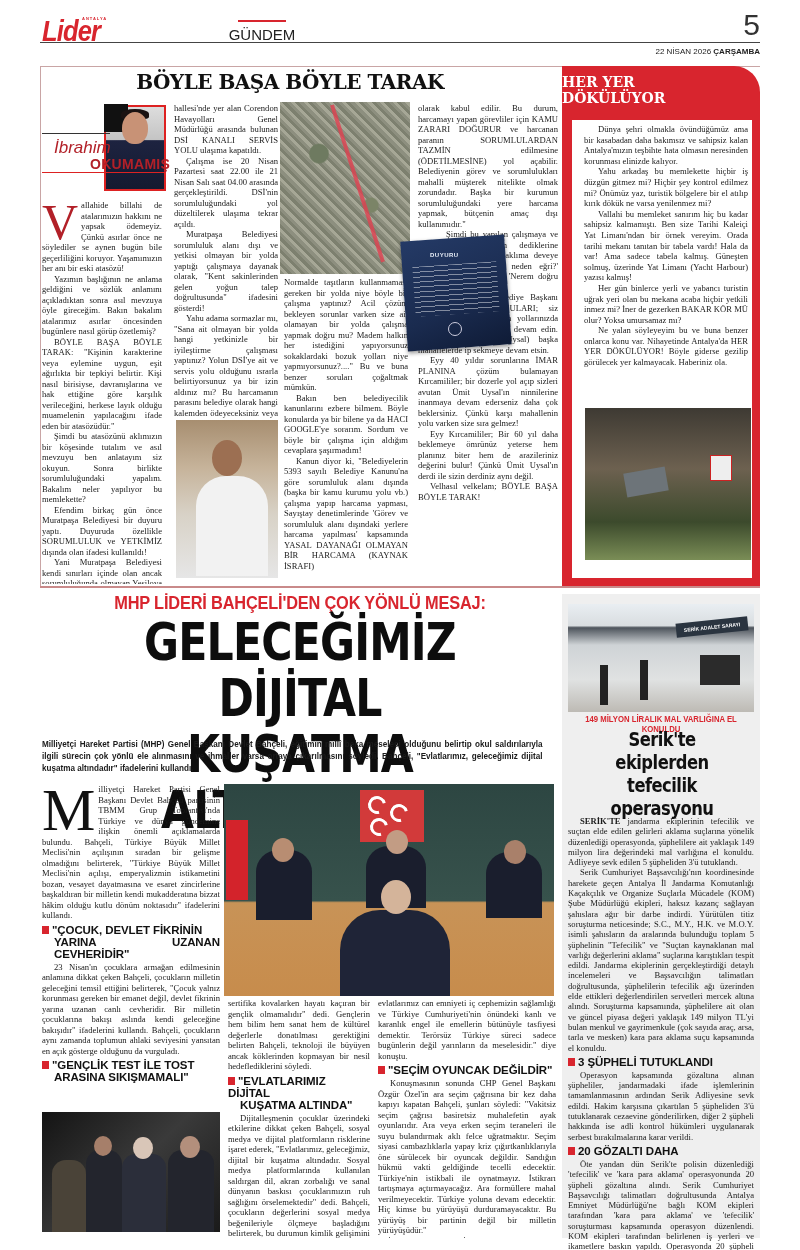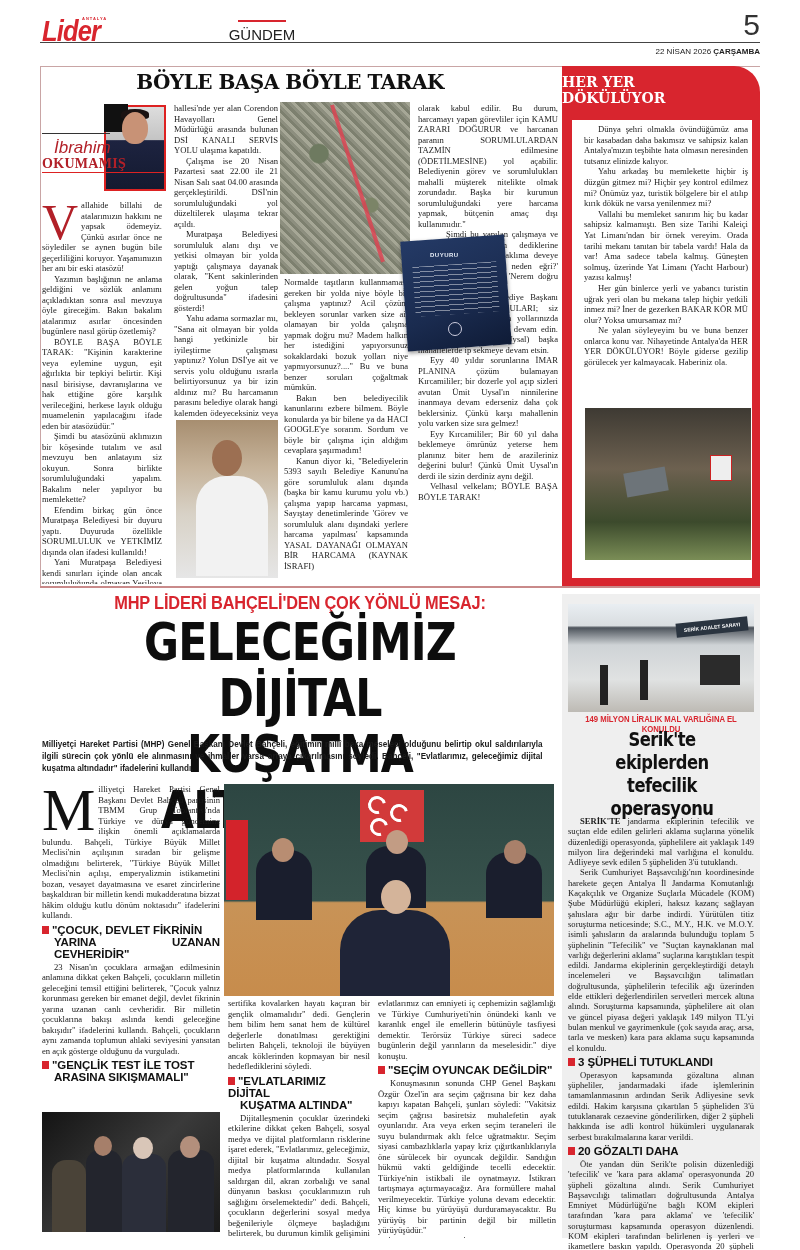--- a/index.html
+++ b/index.html
@@ -16,21 +16,21 @@
   .date { right: 40px; top: 47px; font-family: "Liberation Sans", sans-serif; font-size: 8px; color: #222; }
   .date b { font-weight: bold; }
 
   
   .frame-top { left: 40px; top: 66px; width: 720px; height: 1px; background: #c9a5a5; }
   .frame-left { left: 40px; top: 66px; width: 1px; height: 520px; background: #c9a5a5; }
   .frame-bottom { left: 40px; top: 586px; width: 720px; height: 2px; background: #c98a8a; }
 
   .article-title { left: 100px; top: 70px; width: 380px; text-align: center; font-family: "DejaVu Serif", serif; font-weight: bold; font-size: 20px; letter-spacing: -0.5px; color: #111; }
   .author-first { left: 54px; top: 138px; font-family: "Liberation Sans", sans-serif; font-style: italic; color: #b22028; font-size: 17px; }
-  .author-last { left: 42px; top: 156px; font-family: Liberation Serif, serif; font-weight: bold; color: #b22028; font-size: 14px; letter-spacing: 0.3px; }
+  .author-last { left: 42px; top: 156px; font-family: Liberation Sans, sans-serif; font-weight: bold; color: #b22028; font-size: 14px; letter-spacing: 0.3px; padding-left: 48px; }
   .author-line1 { left: 42px; top: 133px; width: 68px; height: 1px; background: #333; }
   .author-line2 { left: 42px; top: 172px; width: 122px; height: 1px; background: #d22; }
   .author-photo { left: 104px; top: 105px; width: 62px; height: 86px; background: linear-gradient(180deg,#ddd 0%,#c4c4c4 40%,#1d2340 41%,#141a30 100%); border: 2px solid #d22; }
   .author-photo-face { left: 122px; top: 112px; width: 26px; height: 32px; border-radius: 50% 50% 45% 45%; background: #c89276; }
   .author-photo-hair { left: 121px; top: 109px; width: 28px; height: 10px; border-radius: 50% 50% 20% 20%; background: #1a1212; }
   .author-deco { left: 104px; top: 104px; width: 24px; height: 28px; background: #111; }
 
   .col { font-size: 8.6px; line-height: 10.5px; text-align: justify; hyphens: auto; }
   .col p { text-indent: 12px; }
   .col p.noind { text-indent: 0; }
@@ -176,24 +176,24 @@
 <div class="abs notice-lines"></div>
 <div class="abs notice-logo"></div>
 
 <div class="abs her-box"></div>
 <div class="abs her-title">
   <div>HER YER</div>
   <div>DÖKÜLÜYOR</div>
 </div>
 <div class="abs her-inner"></div>
 <div class="abs her-text">
-  <p>Dünya şehri olmakla övündüğümüz ama bir kasabadan daha bakımsız ve sahipsiz kalan Antalya'mızın teşbihte hata olmasın neresinden tutsanız elinizde kalıyor.</p>
+  <p>Dünya şehri olmakla övündüğümüz ama bir kasabadan daha bakımsız ve sahipsiz kalan Antalya'mızın teşbihte hata olmasın neresinden korunması elinizde kalıyor.</p>
   <p>Yahu arkadaş bu memlekette hiçbir iş düzgün gitmez mi? Hiçbir şey kontrol edilmez mi? Önümüz yaz, turistik bölgelere bir el atılıp kırık dökük ne varsa yenilenmez mi?</p>
   <p>Vallahi bu memleket sanırım hiç bu kadar sahipsiz kalmamıştı. Ben size Tarihi Kaleiçi Yat Limanı'ndan bir örnek vereyim. Orada tarihi mekanı tanıtan bir tabela vardı! Hala da var! Ama sadece tabela kalmış. Güneşten solmuş, üzerinde Yat Limanı (Yacht Harbour) yazısı kalmış!</p>
-  <p>Her gün binlerce yerli ve yabancı turistin uğrak yeri olan bu mekana talep hiçbir yetkili inmez mi? İner de gezerken BAKAR KÖR MÜ olur? Yoksa umursamaz mı?</p>
+  <p>Her gün binlerce yerli ve yabancı turistin uğrak yeri olan bu mekana acaba hiçbir yetkili inmez mi? İner de gezerken BAKAR KÖR MÜ olur? Yoksa umursamaz mı?</p>
   <p>Ne yalan söyleyeyim bu ve buna benzer onlarca konu var. Nihayetinde Antalya'da HER YER DÖKÜLÜYOR! Böyle giderse gezilip görülecek yer kalmayacak. Haberiniz ola.</p>
 </div>
 <div class="abs her-img"></div>
 <div class="abs her-sign"></div>
 <div class="abs her-sign2"></div>
 
 <div class="abs kicker">MHP LİDERİ BAHÇELİ'DEN ÇOK YÖNLÜ MESAJ:</div>
 <div class="abs headline">
   <div>GELECEĞİMİZ DİJİTAL</div>
   <div>KUŞATMA ALTINDADIR</div>

